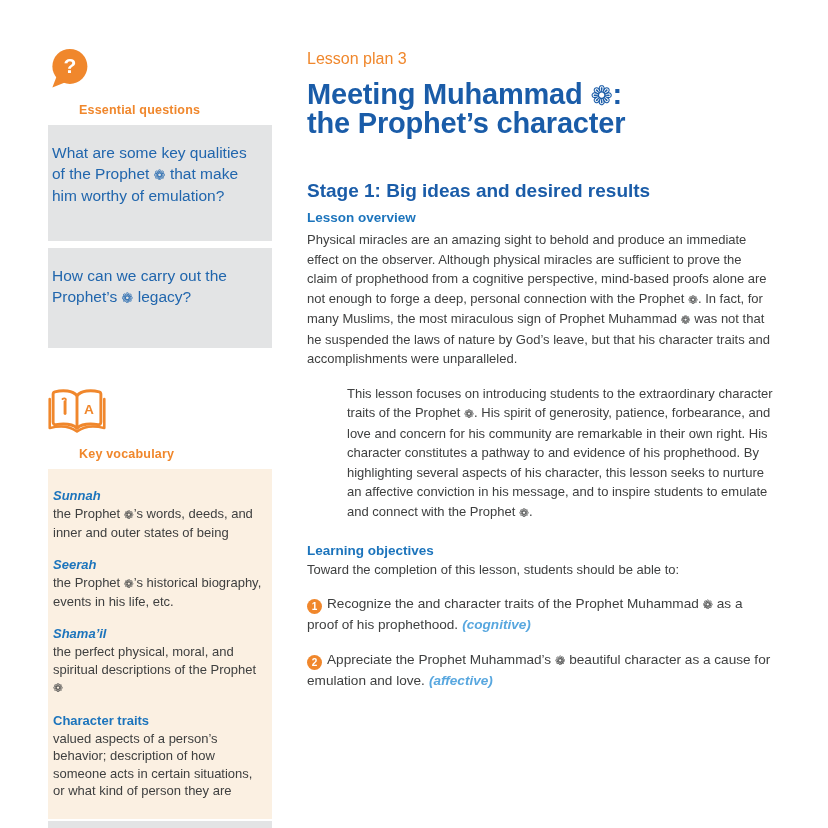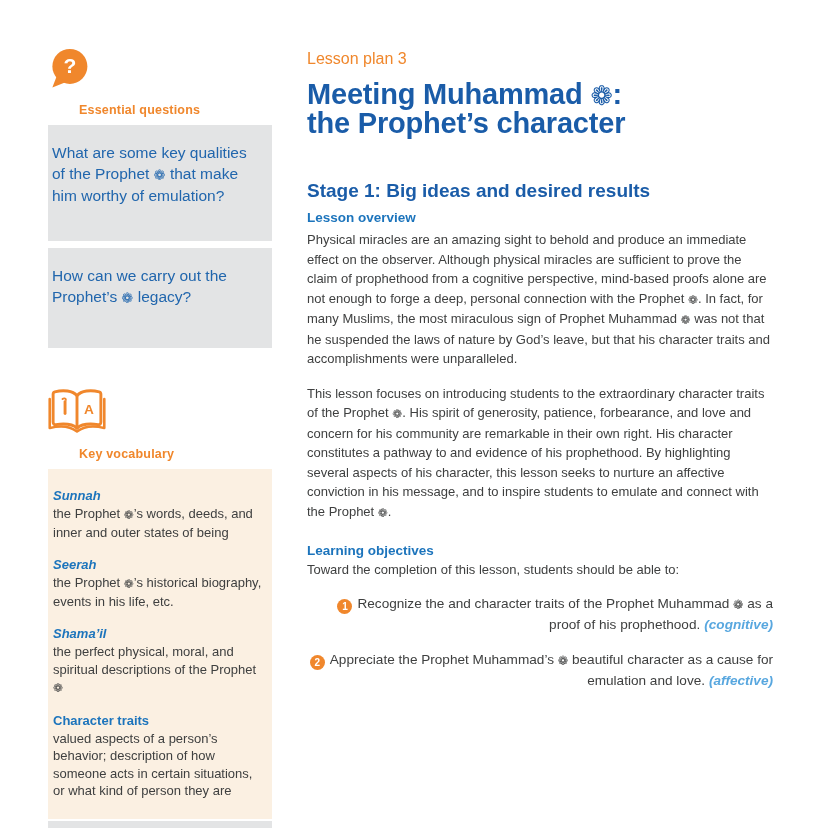--- a/index.html
+++ b/index.html
@@ -45,24 +45,24 @@
   }
   .stage-heading{
     margin:42px 0 0 0;color:#1a5ca8;font-size:19px;font-weight:bold;
   }
   .sub-heading{
     margin:8px 0 0 0;color:#1c74bc;font-size:13.5px;font-weight:bold;
   }
   .body-para{
     margin:5px 0 0 0;font-size:13px;line-height:19.5px;color:#3f4040;
   }
-  .body-para + .body-para{margin-top:15px;}
+  .body-para + .body-para{margin-top:15px;margin-left:40px;}
   .lo-heading{margin-top:21px;}
   .objective{
-    margin:13px 0 0 0;font-size:13.6px;line-height:21.5px;color:#3f4040;text-align:right;
+    margin:13px 0 0 0;font-size:13.6px;line-height:21.5px;color:#3f4040;
   }
   .obj-num{
     display:inline-flex;align-items:center;justify-content:center;
     width:15px;height:15px;border-radius:50%;background:#f0872c;color:#ffffff;
     font-size:10px;font-weight:bold;vertical-align:-2px;margin-right:5px;
   }
   .obj-tag{
     color:#58a7df;font-weight:bold;font-style:italic;margin-left:4px;
   }
   

